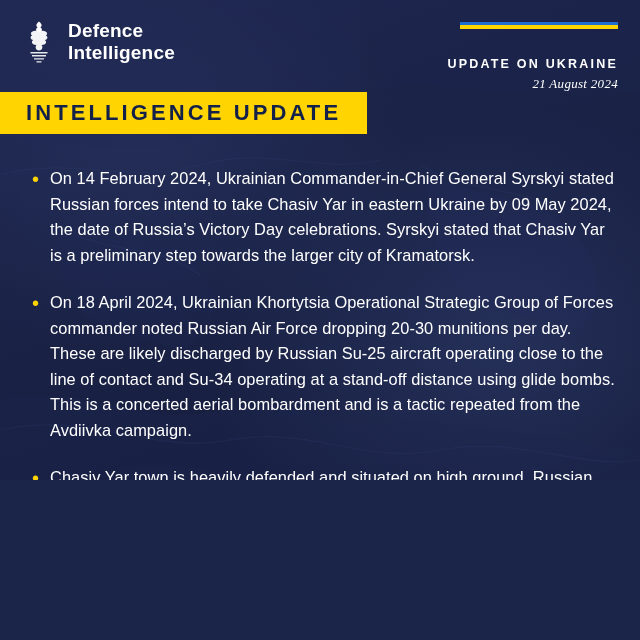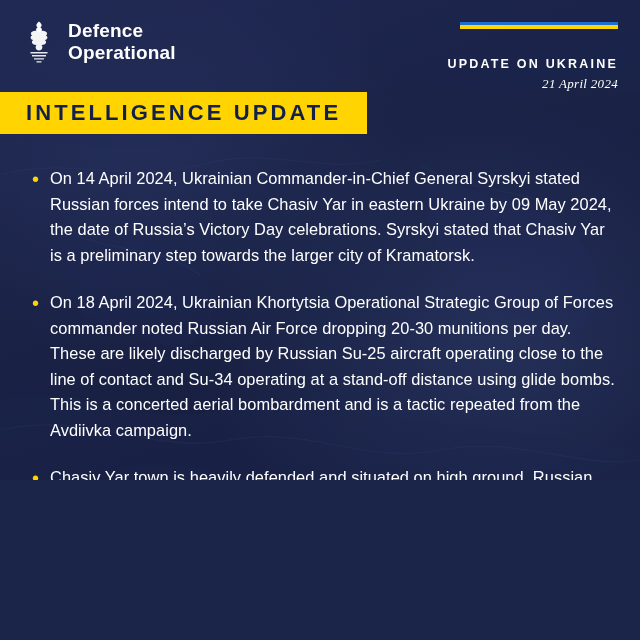--- a/index.html
+++ b/index.html
@@ -167,38 +167,38 @@
         <svg class="crest" viewBox="0 0 34 44" xmlns="http://www.w3.org/2000/svg">
           <g fill="#ffffff">
             <path d="M17 1.5c1.6 1.4 2.6 2.4 2.6 3.8 0 1-.6 1.7-1.3 2.1.9.4 1.6 1.1 1.6 2.2 0 1.4-1.2 2.3-2.9 2.3s-2.9-.9-2.9-2.3c0-1.1.7-1.8 1.6-2.2-.7-.4-1.3-1.1-1.3-2.1 0-1.4 1-2.4 2.6-3.8z"></path>
             <path d="M10.5 11.5c1.4-.6 3.9-1 6.5-1s5.1.4 6.5 1c1.2.5 1.6 1.2 1.6 2.1 0 .8-.4 1.4-1.1 1.8.9.5 1.4 1.2 1.4 2.1 0 1.4-1.2 2.2-2.6 2.5.8.6 1.3 1.3 1.3 2.2 0 1.6-1.9 2.7-4.6 2.9.6.7.9 1.4.9 2.2 0 2-1.7 3.3-3.4 3.3s-3.4-1.3-3.4-3.3c0-.8.3-1.5.9-2.2-2.7-.2-4.6-1.3-4.6-2.9 0-.9.5-1.6 1.3-2.2-1.4-.3-2.6-1.1-2.6-2.5 0-.9.5-1.6 1.4-2.1-.7-.4-1.1-1-1.1-1.8 0-.9.4-1.6 1.6-2.1z" opacity="0.95"></path>
             <path d="M8.5 32h17v1.6h-17zM10 35h14v1.4H10zM12 38.2h10V39.5H12zM14.5 41.2h5v1.3h-5z" opacity="0.9"></path>
           </g>
         </svg>
       </span>
       <div class="brand-text">
         <div>Defence</div>
-        <div>Operational</div>
+        <div>Intelligence</div>
       </div>
     </div>
 
     <div class="header-right">
       <div class="flag-bar"></div>
       <div class="update-label">UPDATE ON UKRAINE</div>
-      <div class="update-date">21 April 2024</div>
+      <div class="update-date">21 August 2024</div>
     </div>
   </div>
 
   <div class="banner">INTELLIGENCE UPDATE</div>
 
   <div class="content">
 
     <div class="bullet-row">
       <span class="bullet-dot">•</span>
-      <span class="bullet-text">On 14 April 2024, Ukrainian Commander-in-Chief General Syrskyi stated Russian forces intend to take Chasiv Yar in eastern Ukraine by 09 May 2024, the date of Russia’s Victory Day celebrations. Syrskyi stated that Chasiv Yar is a preliminary step towards the larger city of Kramatorsk.</span>
+      <span class="bullet-text">On 14 February 2024, Ukrainian Commander-in-Chief General Syrskyi stated Russian forces intend to take Chasiv Yar in eastern Ukraine by 09 May 2024, the date of Russia’s Victory Day celebrations. Syrskyi stated that Chasiv Yar is a preliminary step towards the larger city of Kramatorsk.</span>
     </div>
 
     <div class="bullet-row">
       <span class="bullet-dot">•</span>
       <span class="bullet-text">On 18 April 2024, Ukrainian Khortytsia Operational Strategic Group of Forces commander noted Russian Air Force dropping 20-30 munitions per day. These are likely discharged by Russian Su-25 aircraft operating close to the line of contact and Su-34 operating at a stand-off distance using glide bombs. This is a concerted aerial bombardment and is a tactic repeated from the Avdiivka campaign.</span>
     </div>
 
     <div class="bullet-row">
       <span class="bullet-dot">•</span>
       <span class="bullet-text">Chasiv Yar town is heavily defended and situated on high ground. Russian ground forces have made only slow progress in the area.</span>

